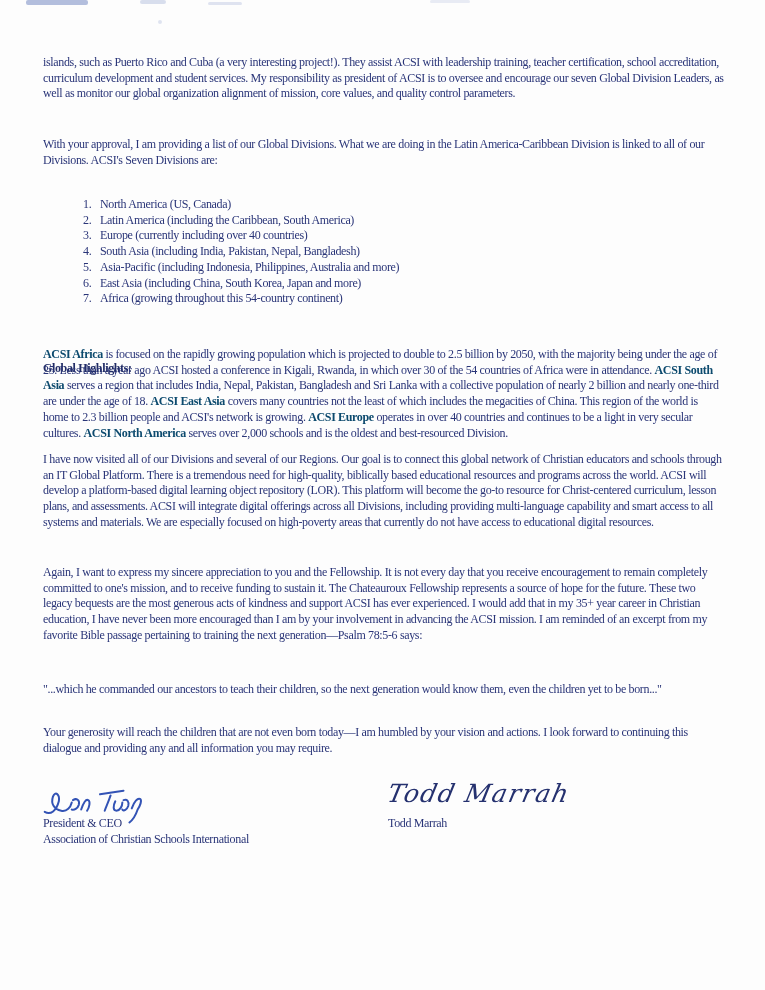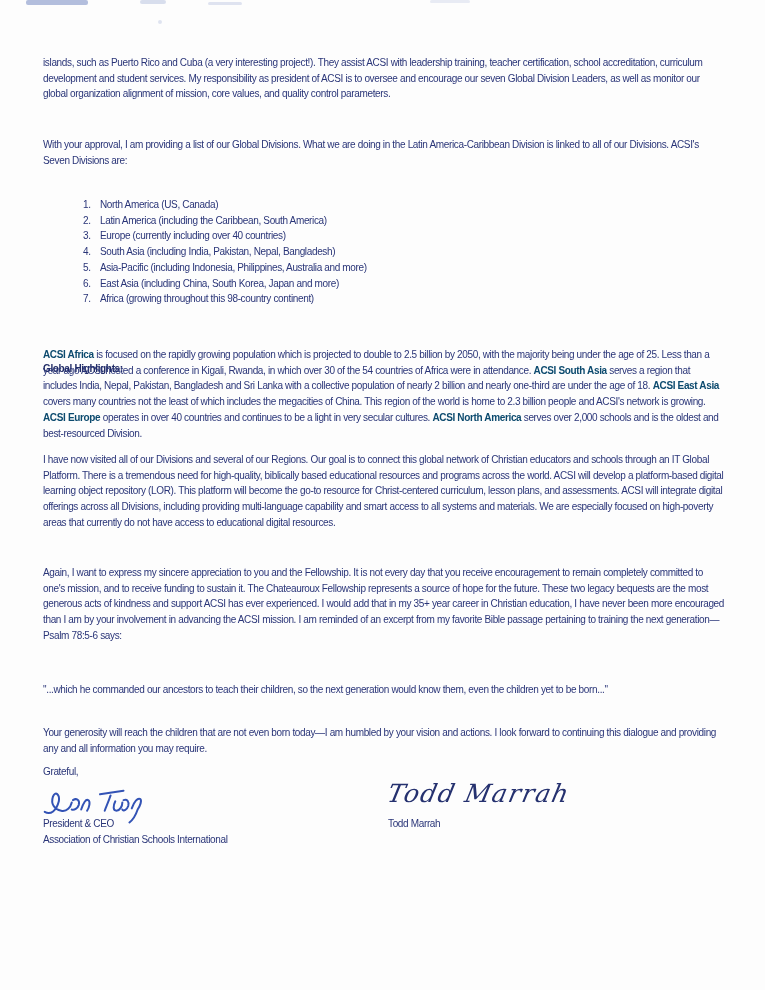--- a/index.html
+++ b/index.html
@@ -16,24 +16,25 @@
     width: 765px;
     height: 990px;
     background: #fdfdfd;
     font-family: "Liberation Sans", sans-serif;
     color: #2a3578;
   }
   .block {
     position: absolute;
     left: 43px;
     width: 682px;
-    font-size: 10px;
+    font-size: 12px;
     line-height: 15.7px;
     letter-spacing: -0.35px;
     color: #2a3578;
+    font-family: Liberation Serif, serif;
   }
   .block p { margin: 0; }
   .b { font-weight: 700; color: #0c4a6e; }
   .heading { font-weight: 700; color: #212c66; margin-top: 36px; }
   ol.divisions {
     list-style: none;
     margin: 8px;
     padding: 0;
   }
   ol.divisions li { margin-left: 32px; }
@@ -89,21 +90,21 @@
   </div>
 
   <div class="block" style="top:189px">
     <ol class="divisions">
       <li><span class="num">1.</span><span>North America (US, Canada)</span></li>
       <li><span class="num">2.</span><span>Latin America (including the Caribbean, South America)</span></li>
       <li><span class="num">3.</span><span>Europe (currently including over 40 countries)</span></li>
       <li><span class="num">4.</span><span>South Asia (including India, Pakistan, Nepal, Bangladesh)</span></li>
       <li><span class="num">5.</span><span>Asia-Pacific (including Indonesia, Philippines, Australia and more)</span></li>
       <li><span class="num">6.</span><span>East Asia (including China, South Korea, Japan and more)</span></li>
-      <li><span class="num">7.</span><span>Africa (growing throughout this 98-country continent)</span></li>
+      <li><span class="num">7.</span><span>Africa (growing throughout this 54-country continent)</span></li>
     </ol>
   </div>
 
   <div class="block heading" style="top:325px">
     <p>Global Highlights:</p>
   </div>
 
   <div class="block" style="top:347px">
     <p>
       <span class="b">ACSI Africa</span><span> is focused on the rapidly growing population which is projected to double to 2.5 billion by 2050, with the majority being under the age of 25. Less than a year ago ACSI hosted a conference in Kigali, Rwanda, in which over 30 of the 54 countries of Africa were in attendance. </span><span class="b">ACSI South Asia</span><span> serves a region that includes India, Nepal, Pakistan, Bangladesh and Sri Lanka with a collective population of nearly 2 billion and nearly one-third are under the age of 18.  </span><span class="b">ACSI East Asia</span><span> covers many countries not the least of which includes the megacities of China. This region of the world is home to 2.3 billion people and ACSI's network is growing. </span><span class="b">ACSI Europe</span><span> operates in over 40 countries and continues to be a light in very secular cultures. </span><span class="b">ACSI North America</span><span> serves over 2,000 schools and is the oldest and best-resourced Division.</span>
@@ -119,23 +120,20 @@
   </div>
 
   <div class="block" style="top:682px">
     <p>"...which he commanded our ancestors to teach their children, so the next generation would know them, even the children yet to be born..."</p>
   </div>
 
   <div class="block" style="top:725px">
     <p>Your generosity will reach the children that are not even born today—I am humbled by your vision and actions. I look forward to continuing this dialogue and providing any and all information you may require.</p>
   </div>
 
-  <div class="block" style="top:764px">
-    <p>Grateful,</p>
-  </div>
 
   <div class="sig-larry">
     <svg width="118" height="40" viewBox="0 0 100 34" fill="none" xmlns="http://www.w3.org/2000/svg">
       <path d="M3,22 C8,25 13,21 15,13 C16,7 12,4 10,9 C8,15 11,20 17,21 C22,22 25,18 26,14 M27,12 C30,10 33,12 32,16 C31,19 28,21 26,20 M34,20 C36,14 38,11 40,12 C42,13 41,18 39,21" stroke="#3353b5" stroke-width="1.7" stroke-linecap="round" stroke-linejoin="round"></path>
       <path d="M50,7 L70,4 M59,8 C57,14 55,18 54,21 M63,13 C61,17 61,21 64,21 C67,21 69,17 69,14 M70,12 C73,11 75,13 74,17 C73,20 70,22 69,20 M77,19 C79,13 82,10 84,11 C86,12 84,17 82,20 C81,23 79,28 75,31" stroke="#3353b5" stroke-width="1.7" stroke-linecap="round" stroke-linejoin="round"></path>
     </svg>
   </div>
 
   <div class="sig-todd">Todd Marrah</div>
 

